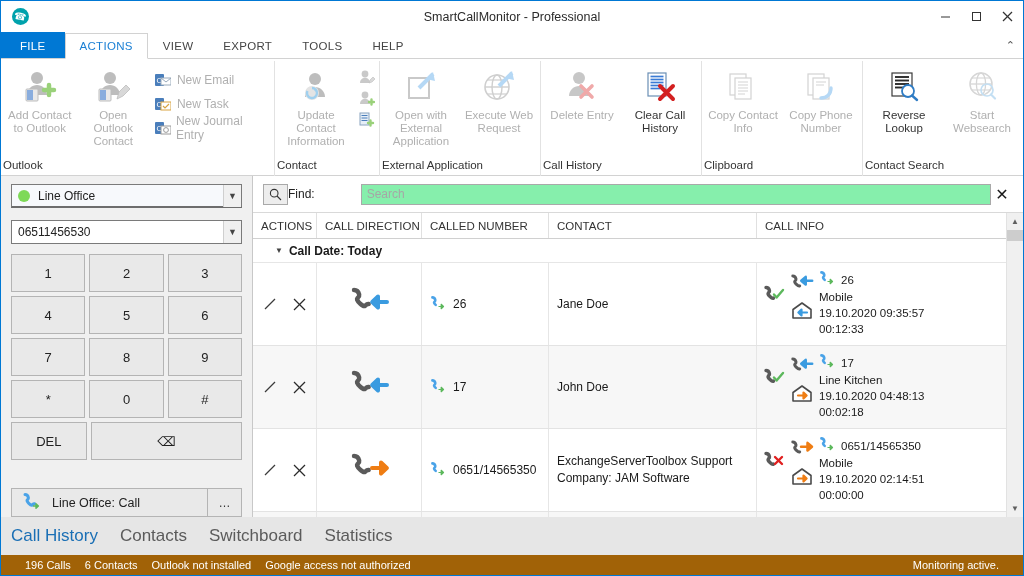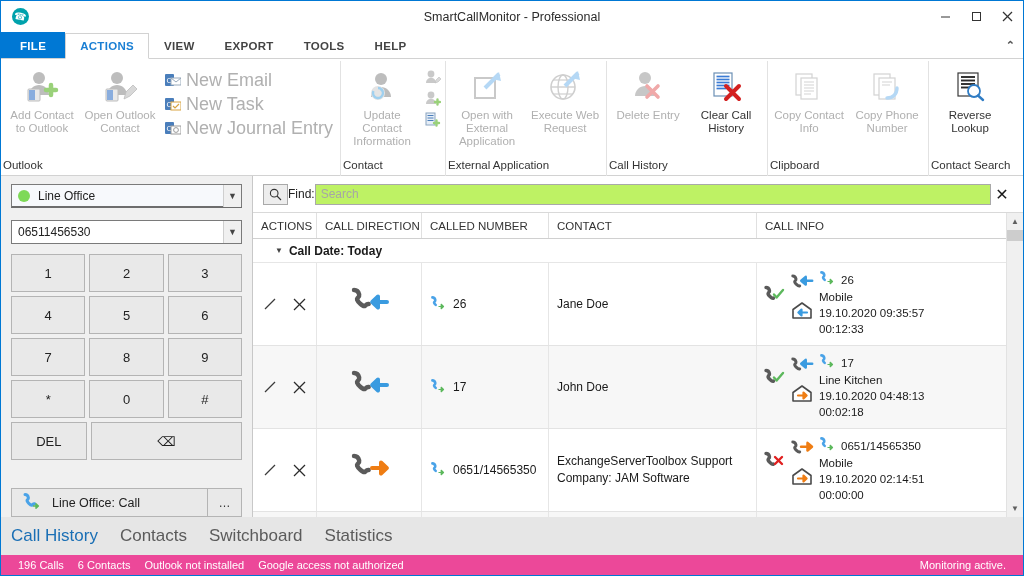--- a/index.html
+++ b/index.html
@@ -70,21 +70,20 @@
   }
 
   
   .ribbon-tabs {
     height: 26px;
     flex: 0 0 26px;
     display: flex;
     align-items: flex-end;
     background: #ffffff;
     position: relative;
-    font-weight: bold;
   }
   .rtab {
     height: 26px;
     padding: 0 14px;
     display: flex;
     align-items: center;
     font-size: 11.5px;
     color: #444;
     letter-spacing: .3px;
     cursor: default;
@@ -176,21 +175,21 @@
   }
   .rsmall {
     display: flex;
     align-items: center;
     height: 24px;
     padding: 0 5px;
     cursor: default;
     gap: 5px;
   }
   .rsmall .slabel {
-    font-size: 18px;
+    font-size: 12px;
     color: #b0b0b0;
   }
   .rsmall .sicon { width: 17px; height: 17px; display:flex; align-items:center; justify-content:center;}
 
   .rsmall-icons {
     display: flex;
     flex-direction: column;
     justify-content: flex-start;
     padding-top: 4px;
     gap: 3px;
@@ -319,26 +318,27 @@
     background: #ededed;
     border: 1px solid #a9a9a9;
     display: flex; align-items: center; justify-content: center;
     cursor: default;
   }
   .findlabel { font-size: 12px; color: #222; }
   .searchinput {
     flex: 1;
     height: 21px;
     border: 1px solid #a9a9a9;
-    background: #bef264;
+    background: #86efac;
     font-size: 12px;
     color: #222;
     padding: 0 5px;
     font-family: "Liberation Sans", sans-serif;
     outline: none;
+    margin-left: 46px;
   }
   .searchinput::placeholder { color: #a6a6a6; }
   .clearx {
     width: 22px; height: 22px;
     display: flex; align-items: center; justify-content: center;
     font-size: 16px;
     color: #1a1a1a;
     cursor: default;
   }
 
@@ -472,24 +472,24 @@
   .navitem {
     font-size: 17px;
     color: #5b5b5b;
     cursor: default;
   }
   .navitem.active { color: #1a6fb5; }
 
   .statusbar {
     height: 20px;
     flex: 0 0 20px;
-    background: #ec4899;
-    display: flex;
-    align-items: center;
-    padding: 0 17px;
+    background: #a16207;
+    display: flex;
+    align-items: center;
+    padding: 0 24px;
     color: #ffffff;
     font-size: 11px;
     gap: 14px;
   }
   .statusbar .spacer { flex: 1; }
 </style>
 </head>
 <body>
 
 <div id="app">
@@ -750,20 +750,34 @@
                 <line x1="9" y1="10.5" x2="23" y2="10.5"></line>
                 <line x1="9" y1="14" x2="23" y2="14"></line>
                 <line x1="9" y1="17.5" x2="19" y2="17.5"></line>
               </g>
               <circle cx="22" cy="21" r="6" fill="#ffffff" stroke="#2f7cc4" stroke-width="1.8"></circle>
               <line x1="26" y1="25.5" x2="31" y2="30" stroke="#2f7cc4" stroke-width="2.4" stroke-linecap="round"></line>
             </svg>
           </div>
           <div class="rlabel">Reverse Lookup</div>
         </div>
+        <div class="rbtn disabled">
+          <div class="ricon">
+            <svg width="36" height="34" viewBox="0 0 36 34">
+              <circle cx="17" cy="14" r="11" fill="none" stroke="#d6d6d6" stroke-width="1.5"></circle>
+              <ellipse cx="17" cy="14" rx="4.6" ry="11" fill="none" stroke="#d6d6d6" stroke-width="1.3"></ellipse>
+              <line x1="6" y1="14" x2="28" y2="14" stroke="#d6d6d6" stroke-width="1.3"></line>
+              <line x1="8" y1="8" x2="26" y2="8" stroke="#d6d6d6" stroke-width="1.1"></line>
+              <line x1="8" y1="20" x2="26" y2="20" stroke="#d6d6d6" stroke-width="1.1"></line>
+              <circle cx="23" cy="20" r="6" fill="none" stroke="#c3dff3" stroke-width="1.7"></circle>
+              <line x1="27" y1="24.5" x2="31" y2="28.5" stroke="#c3dff3" stroke-width="2.2" stroke-linecap="round"></line>
+            </svg>
+          </div>
+          <div class="rlabel">Start Websearch</div>
+        </div>
       </div>
       <div class="rgroup-label">Contact Search</div>
     </div>
 
   </div>
 
   <div class="main">
 
     <div class="leftpanel">
       <div class="combo line-combo">

